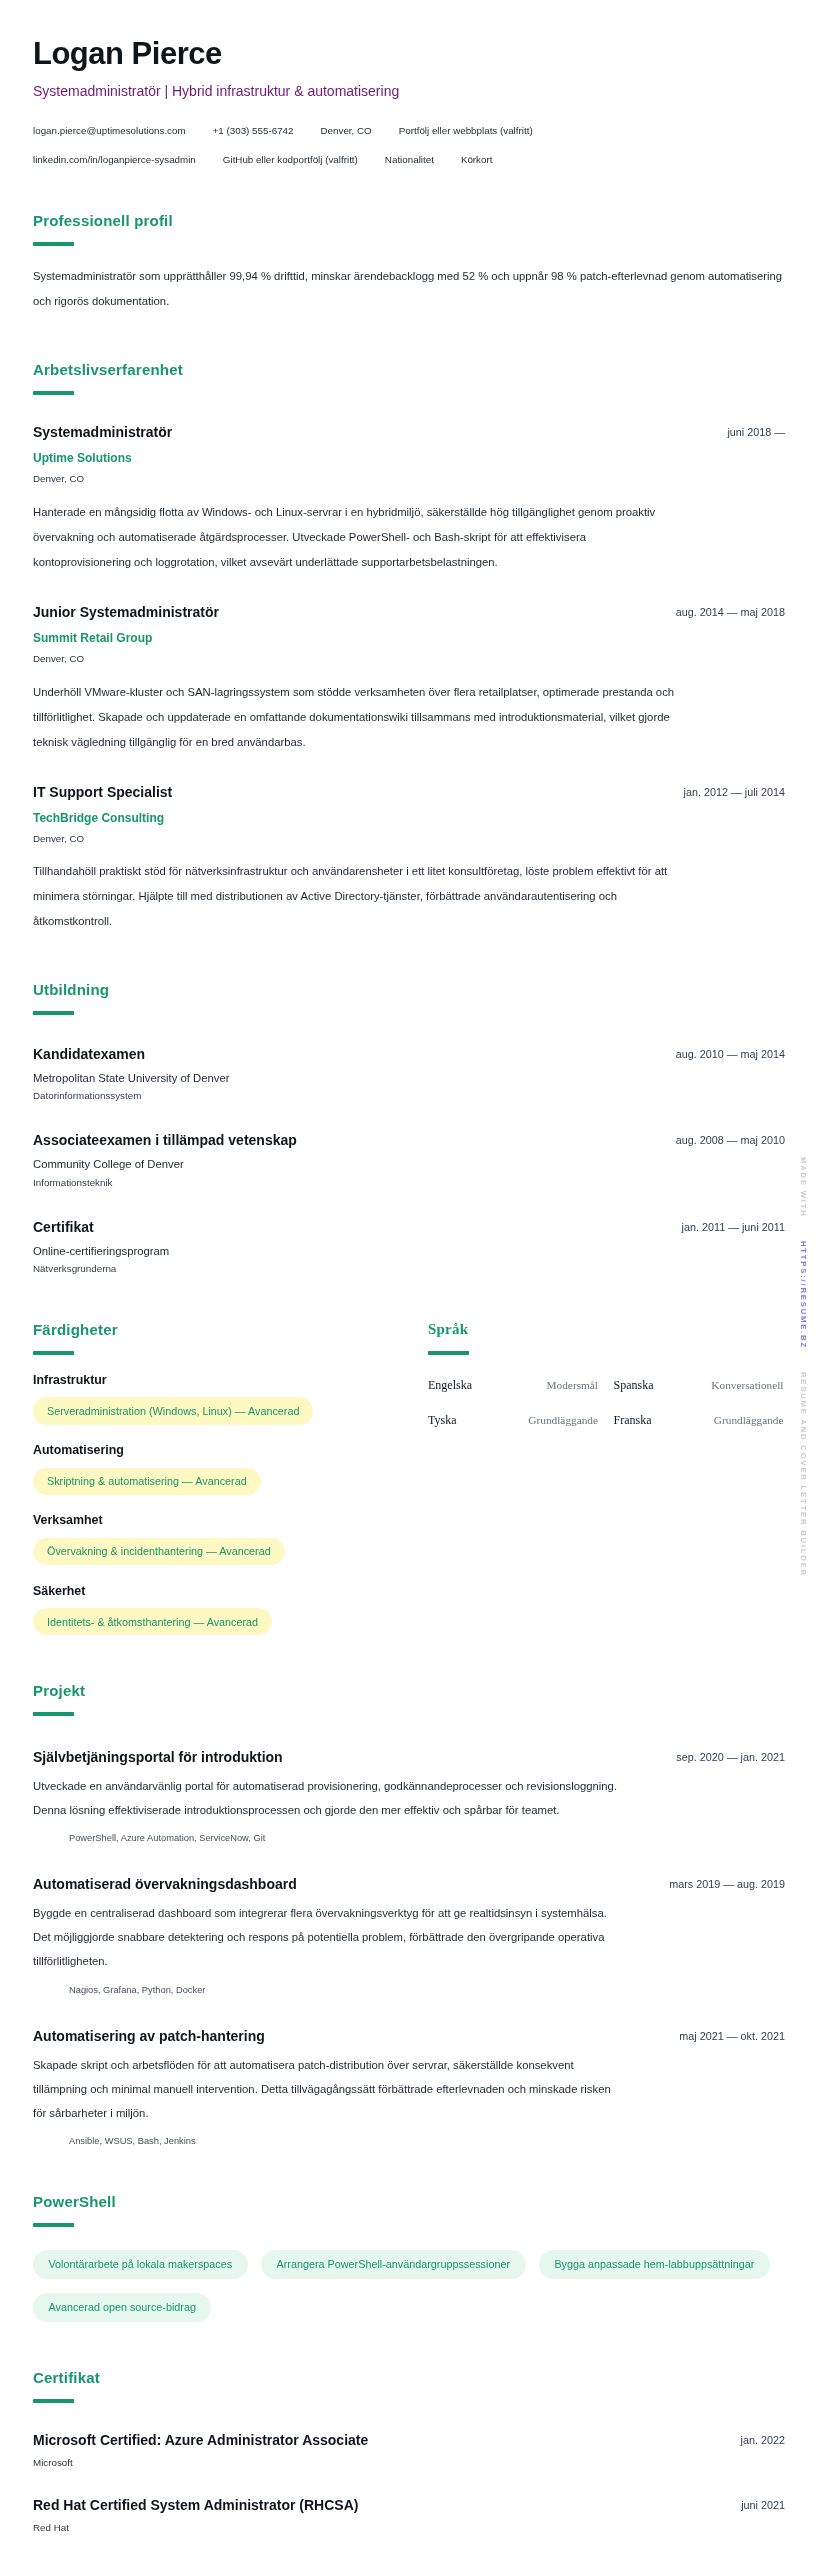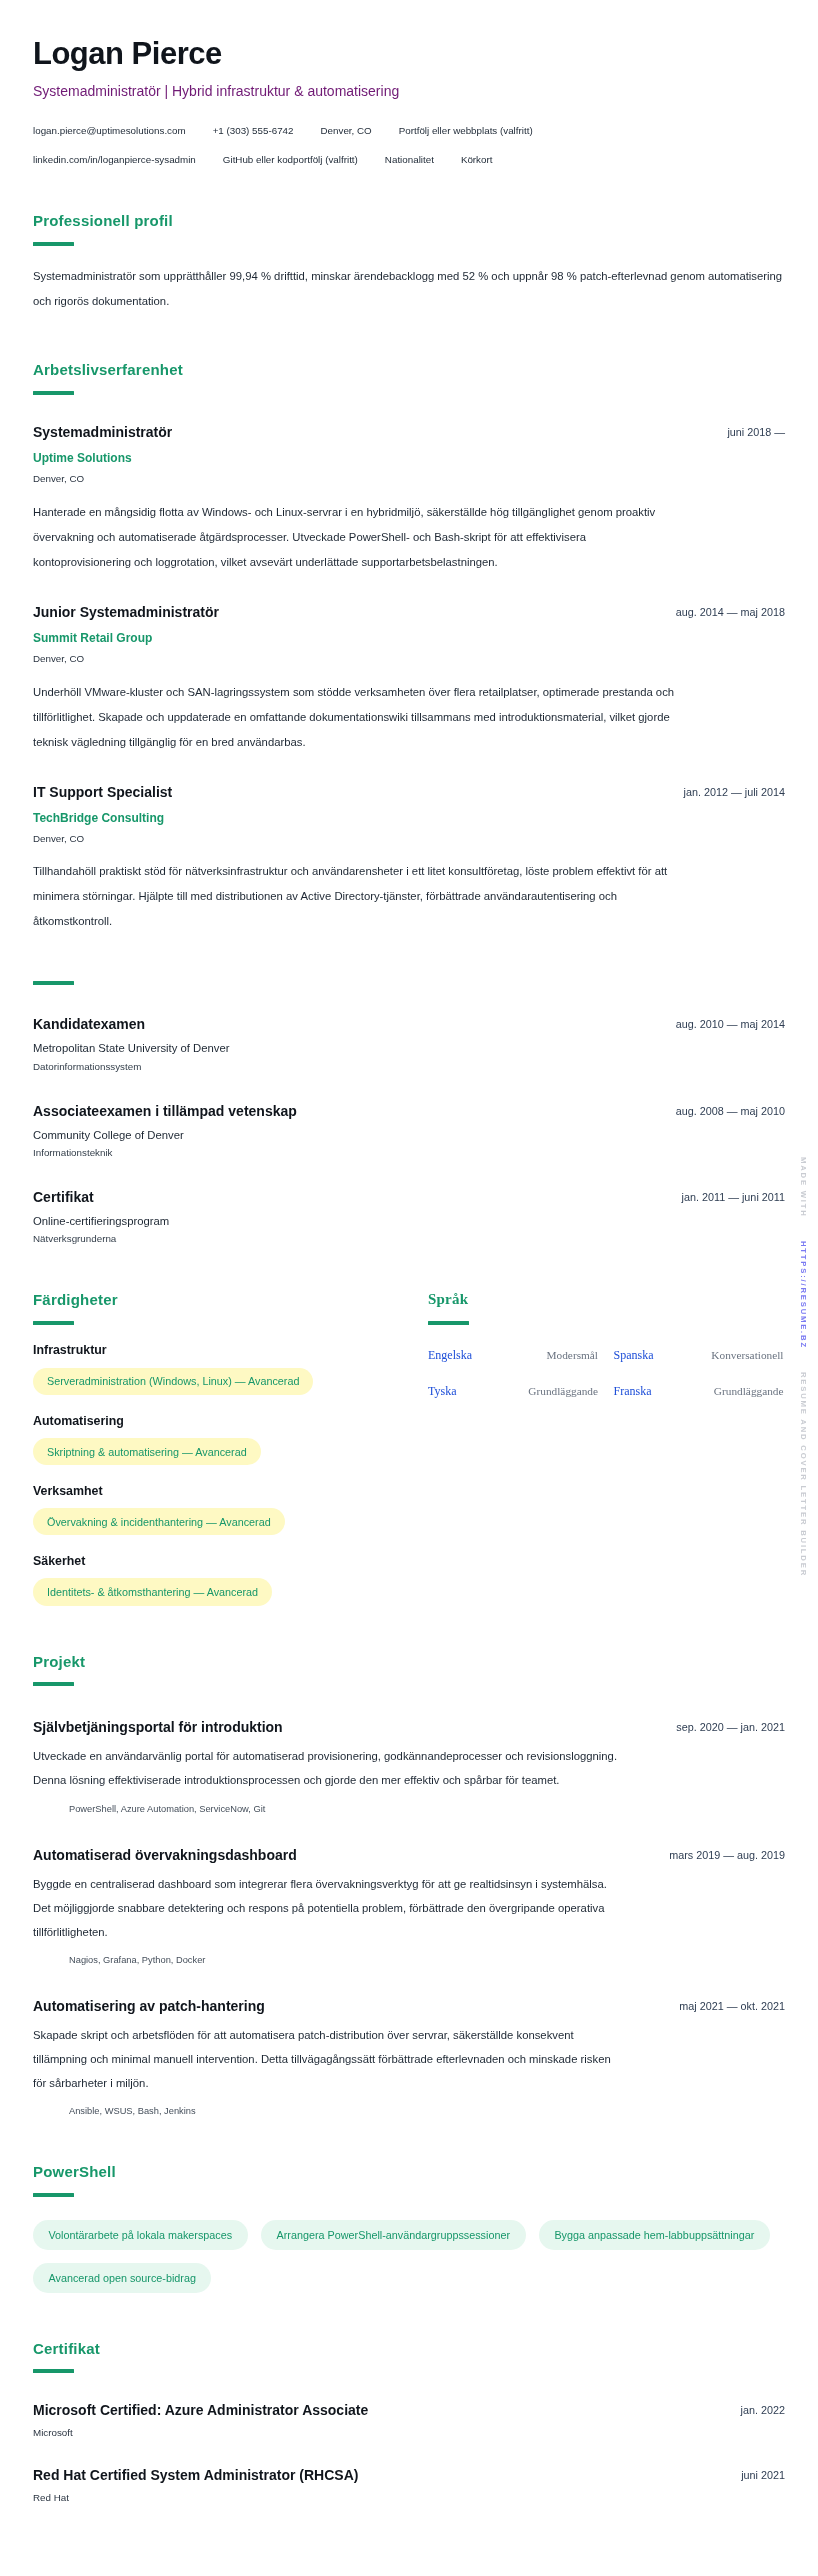--- a/index.html
+++ b/index.html
@@ -44,21 +44,21 @@
   .col-langs { margin-left:34px; flex:1;font-family:Liberation Serif, serif; }
   .skill-group { margin-top:18.5px; }
   .skill-cat { font-size:12.4px; font-weight:700; color:#10151c; }
   .pill {
     display:inline-block; margin-top:10.3px;
     background:#fef9c3; color:#17976a;
     font-size:10.8px; padding:7.7px 14px; border-radius:15.5px;
   }
   .lang-grid { margin-top:23px; display:grid; grid-template-columns:170px 170px; column-gap:15.5px; row-gap:20.6px; }
   .lang-pair { display:flex; justify-content:space-between; align-items:baseline; }
-  .lang-name { font-size:12px; color:#1d4ed8; }
+  .lang-name { font-size:12px; color:#0f172a; }
   .lang-level { font-size:11.3px; color:#6a7380; }
 
   
   .proj { margin-top:33px; }
   .proj-desc { margin-top:8.2px; font-size:11.3px; line-height:24px; max-width:592px; }
   .proj-tech { margin-top:11.3px; font-size:9.3px; color:#454f5b;padding-left:36px; }
 
   
   .pills { margin-top:23px; display:flex; flex-wrap:wrap; gap:13.4px; max-width:752px; }
   .int-pill {
@@ -135,20 +135,21 @@
         <h3 class="entry-title">IT Support Specialist</h3>
         <span class="date">jan. 2012 — juli 2014</span>
       </div>
       <div class="company">TechBridge Consulting</div>
       <div class="location">Denver, CO</div>
       <p class="body-text desc">Tillhandahöll praktiskt stöd för nätverksinfrastruktur och användarensheter i ett litet konsultföretag, löste problem effektivt för att minimera störningar. Hjälpte till med distributionen av Active Directory-tjänster, förbättrade användarautentisering och åtkomstkontroll.</p>
     </div>
   </section>
 
   <section class="sec">
+    <h2 class="sec-h">Utbildning</h2>
     <div class="sec-bar"></div>
 
     <div class="entry edu">
       <div class="entry-head">
         <h3 class="entry-title">Kandidatexamen</h3>
         <span class="date">aug. 2010 — maj 2014</span>
       </div>
       <div class="edu-school">Metropolitan State University of Denver</div>
       <div class="edu-field">Datorinformationssystem</div>
     </div>

